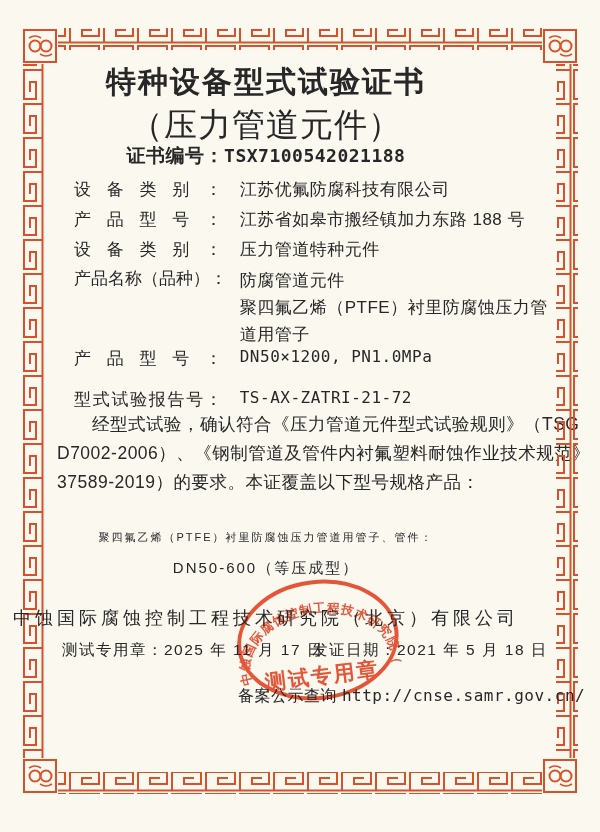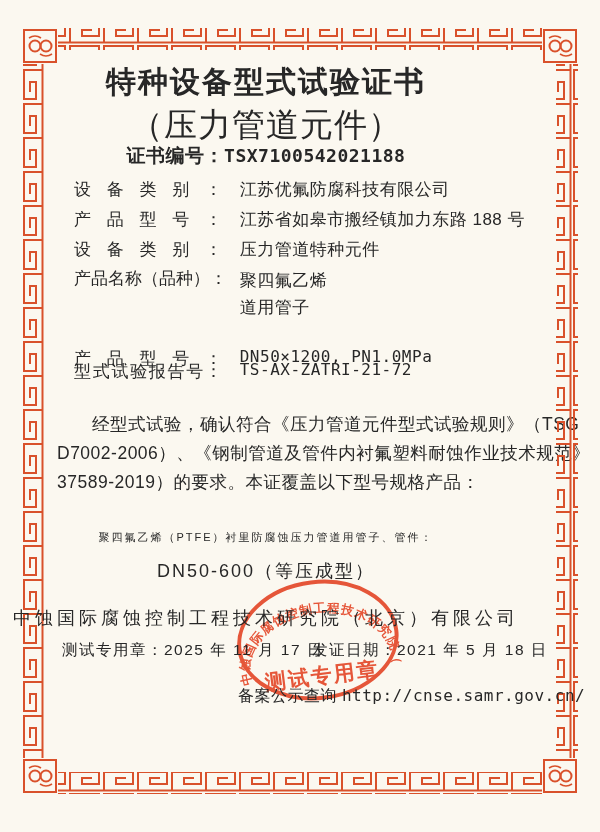--- a/index.html
+++ b/index.html
@@ -19,21 +19,21 @@
   .certno{top:143px;font-size:19px;font-weight:600;letter-spacing:.5px;}
   .certno .num{font-family:"DejaVu Sans Mono", monospace;font-size:18px;}
   .field-row{position:absolute;left:74px;font-size:17px;white-space:nowrap;}
   .field-row .lbl{display:inline-block;width:148px;text-align:justify;text-align-last:justify;vertical-align:top;}
   .field-row .val{display:inline-block;margin-left:13px;vertical-align:top;letter-spacing:.5px;}
   .field-row .val .vline{line-height:27px;}
   .mono{font-family:"DejaVu Sans Mono", monospace;font-size:16px;letter-spacing:0;}
   .para-line{position:absolute;left:57px;width:490px;font-size:17.5px;letter-spacing:.5px;white-space:nowrap;}
   .indent{text-indent:35px;}
   .coverage1{top:530px;font-size:11px;letter-spacing:2px;}
-  .coverage2{top:559px;font-size:18px;letter-spacing:2px;font-weight:500;}
+  .coverage2{top:559px;font-size:15px;letter-spacing:2px;font-weight:500;}
   .issuer{top:606px;font-size:18px;letter-spacing:4px;z-index:3;}
   .dates{top:640px;font-size:15.5px;letter-spacing:1.5px;white-space:nowrap;z-index:3;}
   .d-left{left:62px;}
   .d-right{left:312px;}
   .registry{top:686px;left:238px;font-size:16px;letter-spacing:.5px;z-index:3;}
   .registry .url{font-family:"DejaVu Sans Mono", monospace;font-size:16px;}
   
   #stamp{position:absolute;left:218px;top:566px;z-index:2;
          transform:rotate(-7deg);mix-blend-mode:multiply;opacity:.92;}
 </style>
@@ -79,29 +79,30 @@
   <span class="lbl">产品型号：</span>
   <span class="val">江苏省如皋市搬经镇加力东路 188 号</span>
 </div>
 <div class="field-row" style="top:238px">
   <span class="lbl">设备类别：</span>
   <span class="val">压力管道特种元件</span>
 </div>
 <div class="field-row" style="top:267px">
   <span class="lbl">产品名称（品种）：</span>
   <span class="val">
-    <div class="vline">聚四氟乙烯</div>
+    <div class="vline">防腐管道元件</div>
+    <div class="vline">聚四氟乙烯（PTFE）衬里防腐蚀压力管</div>
     <div class="vline">道用管子</div>
   </span>
 </div>
 <div class="field-row" style="top:347px">
   <span class="lbl">产品型号：</span>
   <span class="val mono">DN50×1200, PN1.0MPa</span>
 </div>
-<div class="field-row" style="top:360px">
+<div class="field-row" style="top:388px">
   <span class="lbl">型式试验报告号：</span>
   <span class="val mono">TS-AX-ZATRI-21-72</span>
 </div>
 
 <div class="para-line indent" style="top:412px">经型式试验，确认符合《压力管道元件型式试验规则》（TSG</div>
 <div class="para-line" style="top:441px">D7002-2006）、《钢制管道及管件内衬氟塑料耐蚀作业技术规范》（GB/T</div>
 <div class="para-line" style="top:470px">37589-2019）的要求。本证覆盖以下型号规格产品：</div>
 
 <div class="abs center coverage1">聚四氟乙烯（PTFE）衬里防腐蚀压力管道用管子、管件：</div>
 <div class="abs center coverage2">DN50-600（等压成型）</div>

